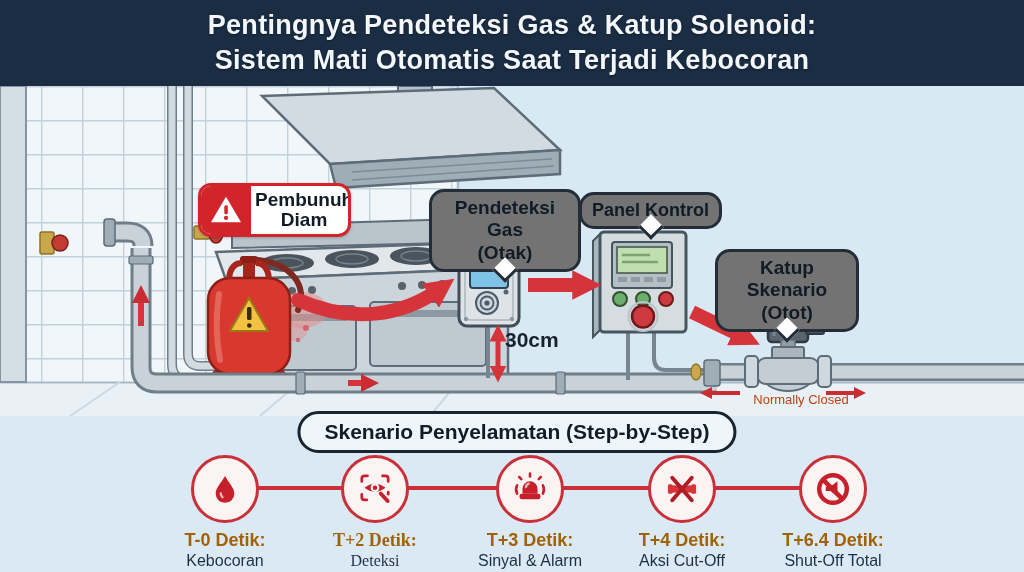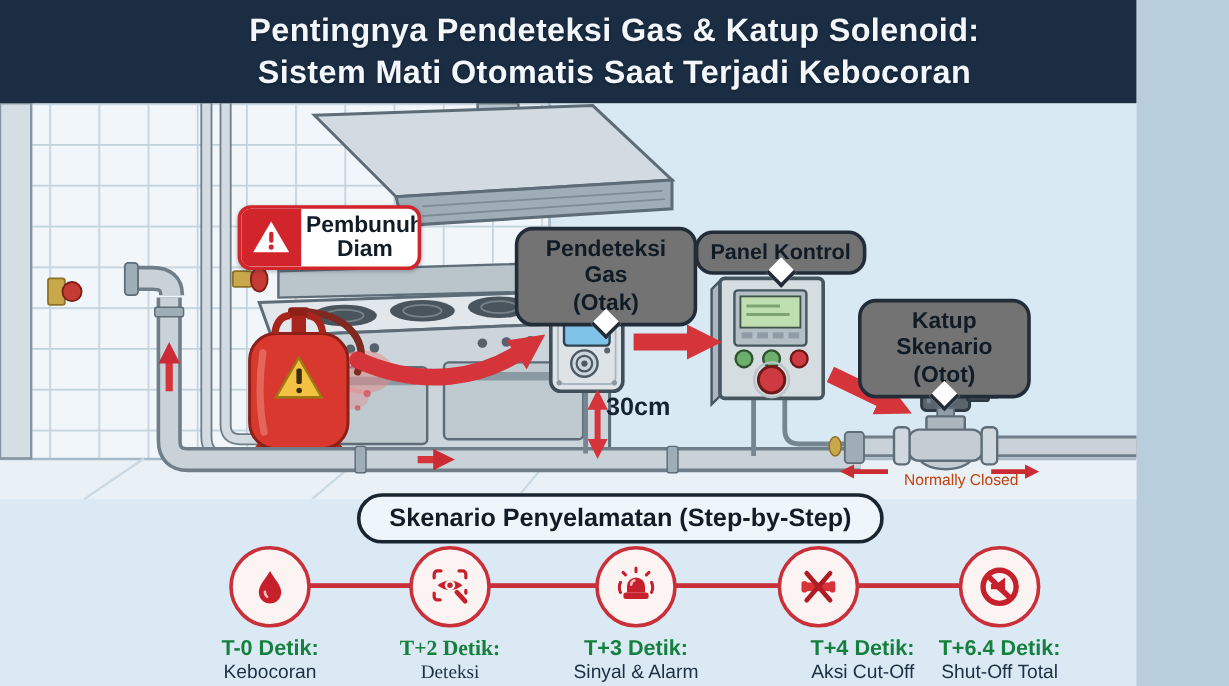--- a/index.html
+++ b/index.html
@@ -1,17 +1,17 @@
 <!DOCTYPE html>
 <html><head>
 <meta charset="utf-8">
 <style>
   html,body{margin:0;padding:0;background:#b9cedd;}
   .canvas{
-    position:relative;width:947px;height:572px;overflow:hidden;
+    position:relative;width:1024px;height:572px;overflow:hidden;
     background:#dbe9f4;font-family:"Liberation Sans",sans-serif;
   }
   
   .hdr{
     position:absolute;top:0;left:0;width:1024px;height:86px;
     background:#1a2d43;display:flex;flex-direction:column;
     align-items:center;justify-content:center;z-index:5;
   }
   .hdr-line{
     color:#f3f7fb;font-weight:700;font-size:27px;line-height:1.3;
@@ -48,21 +48,21 @@
     padding:6px 24px;font-weight:700;font-size:21px;color:#111c27;
     white-space:nowrap;z-index:4;
   }
   .tl-line{position:absolute;top:486px;left:225px;width:608px;height:4px;background:#c9303a;z-index:1;}
   .step{position:absolute;top:455px;width:160px;text-align:center;z-index:2;}
   .step-circle{
     width:62px;height:62px;border-radius:50%;margin:0 auto;
     background:#fcf4f3;border:3.5px solid #c9303a;box-sizing:content-box;
     display:flex;align-items:center;justify-content:center;
   }
-  .step-time{margin-top:7px;font-weight:700;font-size:18px;color:#15803d;line-height:1.15;}
+  .step-time{margin-top:7px;font-weight:700;font-size:18px;color:#a16207;line-height:1.15;}
   .step-event{font-size:16px;color:#1c3044;line-height:1.25;}
 </style>
 </head>
 <body>
 
 <div class="canvas">
 
   <header class="hdr">
     <div class="hdr-line">Pentingnya Pendeteksi Gas &amp; Katup Solenoid:</div>
     <div class="hdr-line">Sistem Mati Otomatis Saat Terjadi Kebocoran</div>
@@ -235,21 +235,21 @@
       <line x1="826" y1="307" x2="860" y2="307" stroke="#cb2b33" stroke-width="4" marker-end="url(#mSml)"></line>
     </g>
 
     <g>
       <path d="M298 214 C352 238 402 230 440 203" fill="none" stroke="#d5343b" stroke-width="14" stroke-linecap="round" marker-end="url(#mBig)"></path>
       <line x1="528" y1="199" x2="584" y2="199" stroke="#d5343b" stroke-width="14" marker-end="url(#mBig)"></line>
       <line x1="692" y1="226" x2="744" y2="251" stroke="#d5343b" stroke-width="14" marker-end="url(#mBig)"></line>
     </g>
   </svg>
 
-  <div class="overlay warn-badge" style="left:198px;top:171px;">
+  <div class="overlay warn-badge" style="left:198px;top:183px;border-radius:13px;">
     <span class="warn-red">
       <svg width="34" height="34" viewBox="0 0 24 24">
         <path d="M12 2.6 L22.6 20.6 H1.4 Z" fill="#ffffff"></path>
         <rect x="10.8" y="8.6" width="2.5" height="6.4" rx="1.1" fill="#d2252b"></rect>
         <circle cx="12" cy="17.6" r="1.5" fill="#d2252b"></circle>
       </svg>
     </span>
     <span class="warn-text">Pembunuh Diam</span>
   </div>
 
@@ -313,21 +313,21 @@
             <line x1="17.8" y1="5.4" x2="19.2" y2="4"></line>
           <path d="M3.4 9.5 q-1.4 2.8 0 5.6"></path>
             <path d="M20.6 9.5 q1.4 2.8 0 5.6"></path>
         </g>
       </svg>
     </div>
     <div class="step-time">T+3 Detik:</div>
     <div class="step-event">Sinyal &amp; Alarm</div>
   </div>
 
-  <div class="step" style="left:602px;text-align:right;">
+  <div class="step" style="left:602px;">
     <div class="step-circle">
       <svg width="36" height="36" viewBox="0 0 24 24">
         <rect x="2.6" y="8.9" width="3.2" height="6.2" rx="1" fill="#d63438"></rect>
         <rect x="18.2" y="8.9" width="3.2" height="6.2" rx="1" fill="#d63438"></rect>
         <rect x="4.6" y="9.6" width="14.8" height="4.8" fill="#d63438"></rect>
         <g stroke="#b01c26" stroke-width="2.6" stroke-linecap="round">
           <line x1="5.5" y1="4.5" x2="18.5" y2="19.5"></line>
           <line x1="18.5" y1="4.5" x2="5.5" y2="19.5"></line>
         </g>
       </svg>

